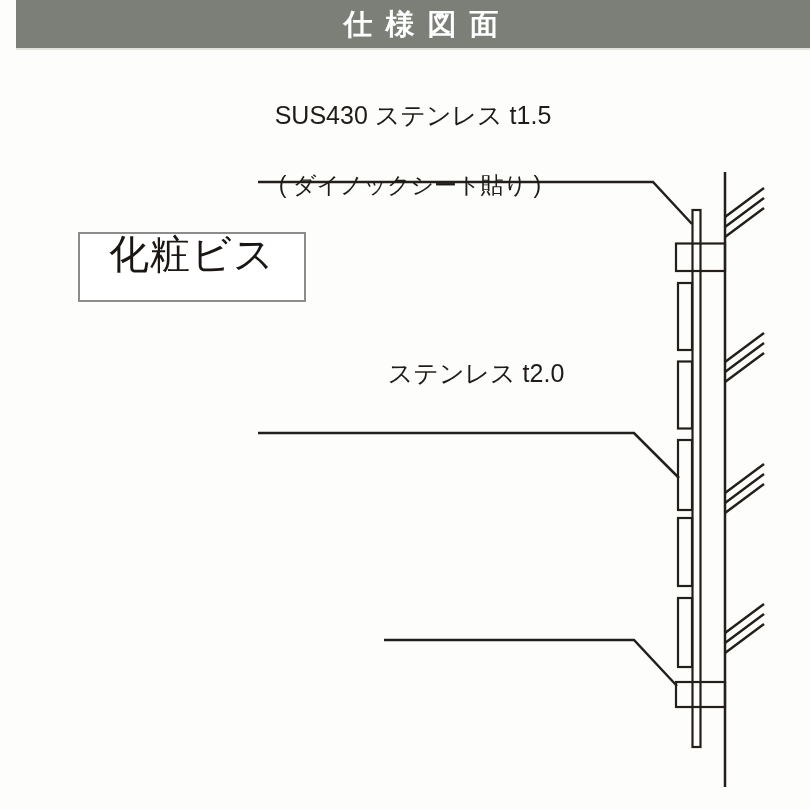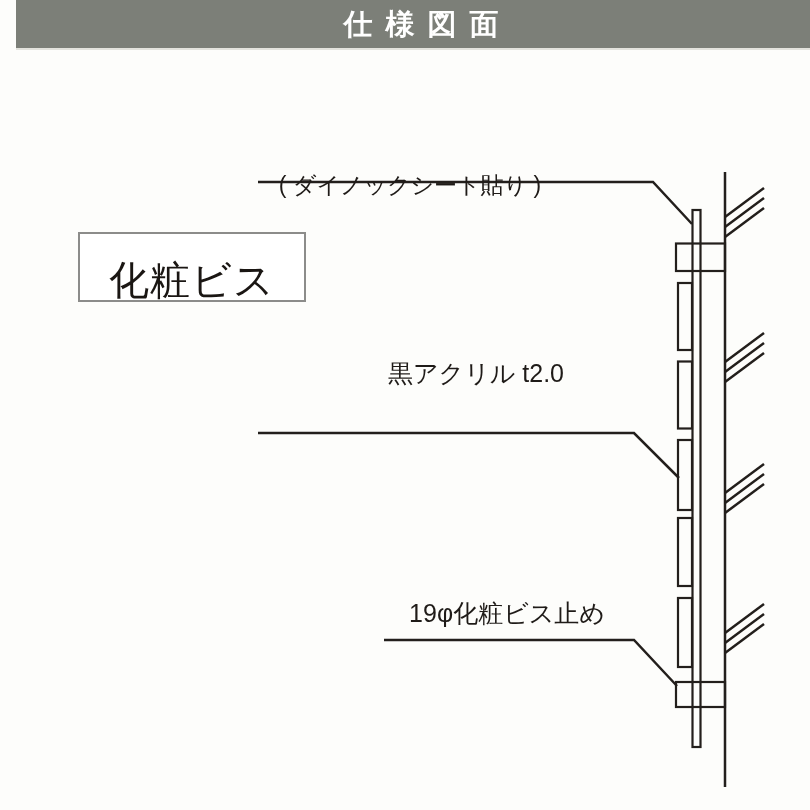--- a/index.html
+++ b/index.html
@@ -32,21 +32,21 @@
     line-height:1;
   }
   .ann.big{font-size:25px;}
   .ann.small{font-size:23px;margin-top:40px;}
   .center{transform:translateX(-50%);}
   .screw-box{
     position:absolute;left:62px;top:232px;width:228px;height:70px;
     background:#ffffff;
     border:2px solid #8c8c8a;
     box-sizing:border-box;
-    display:flex;align-items:flex-end;justify-content:center;
+    display:flex;align-items:flex-start;justify-content:center;
   }
   .screw-box-label{
     font-size:40px;
     color:#1a1613;
     letter-spacing:1px;
     line-height:1;
   }
   svg{position:absolute;left:0;top:0;}
   .ln{stroke:#231f1c;stroke-width:2.5;fill:none;}
   .rect-outline{stroke:#231f1c;stroke-width:2.2;fill:none;}
@@ -96,23 +96,23 @@
     <rect class="rect-outline" x="662" y="518" width="14" height="68"></rect>
     <rect class="rect-outline" x="662" y="598" width="14" height="69"></rect>
 
     <rect class="rect-outline" x="660" y="682" width="49" height="25"></rect>
 
     <polyline class="ln" points="242,182 637,182 676,224"></polyline>
     <polyline class="ln" points="242,433 618,433 663,478"></polyline>
     <polyline class="ln" points="368,640 618,640 661,686"></polyline>
   </svg>
 
+  <div class="ann big center" style="left:397px;top:103px;">SUS430 ステンレス t1.5</div>
   <div class="ann small center" style="left:394px;top:134px;">( ダイノックシート貼り )</div>
 
   <div class="screw-box">
     <span class="screw-box-label">化粧ビス</span>
   </div>
 
-  <div class="ann big center" style="left:460px;top:361px;">黒アクリル t2.0</div>
+  <div class="ann big center" style="left:460px;top:361px;">ステンレス t2.0</div>
 
-  <div class="ann big center" style="left:491px;top:601px;">19φ化粧ビス止め</div>
 
 </div>
 
 </body></html>

